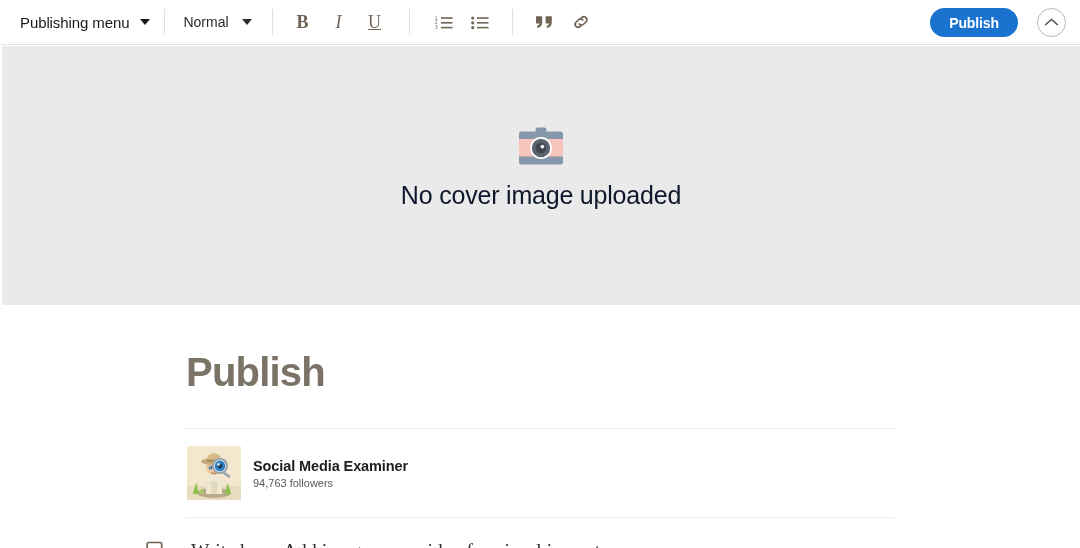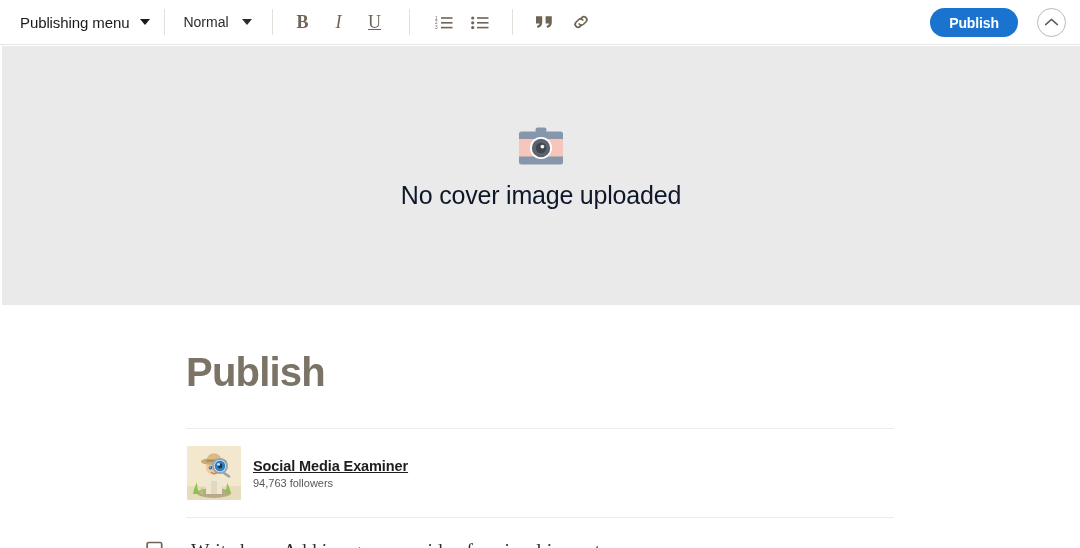--- a/index.html
+++ b/index.html
@@ -143,21 +143,21 @@
   }
   .avatar {
     width: 54px; height: 54px;
     flex: 0 0 auto;
     border-radius: 2px;
     overflow: hidden;
     background: #efe4c8;
   }
   .avatar svg { display: block; }
   .author-meta { display: flex; flex-direction: column; gap: 3px; }
-  .author-name { font-size: 14.5px; font-weight: bold; color: #1d1d1d; letter-spacing: -0.1px; text-decoration: underline; }
+  .author-name { font-size: 14.5px; font-weight: bold; color: #1d1d1d; letter-spacing: -0.1px; }
   .author-followers { font-size: 11px; color: #585858; }
 
   .body-row {
     display: flex; align-items: center;
     gap: 0;
     margin-top: 22px;
     position: absolute;
     left: -40px;
     width: 760px;
   }

